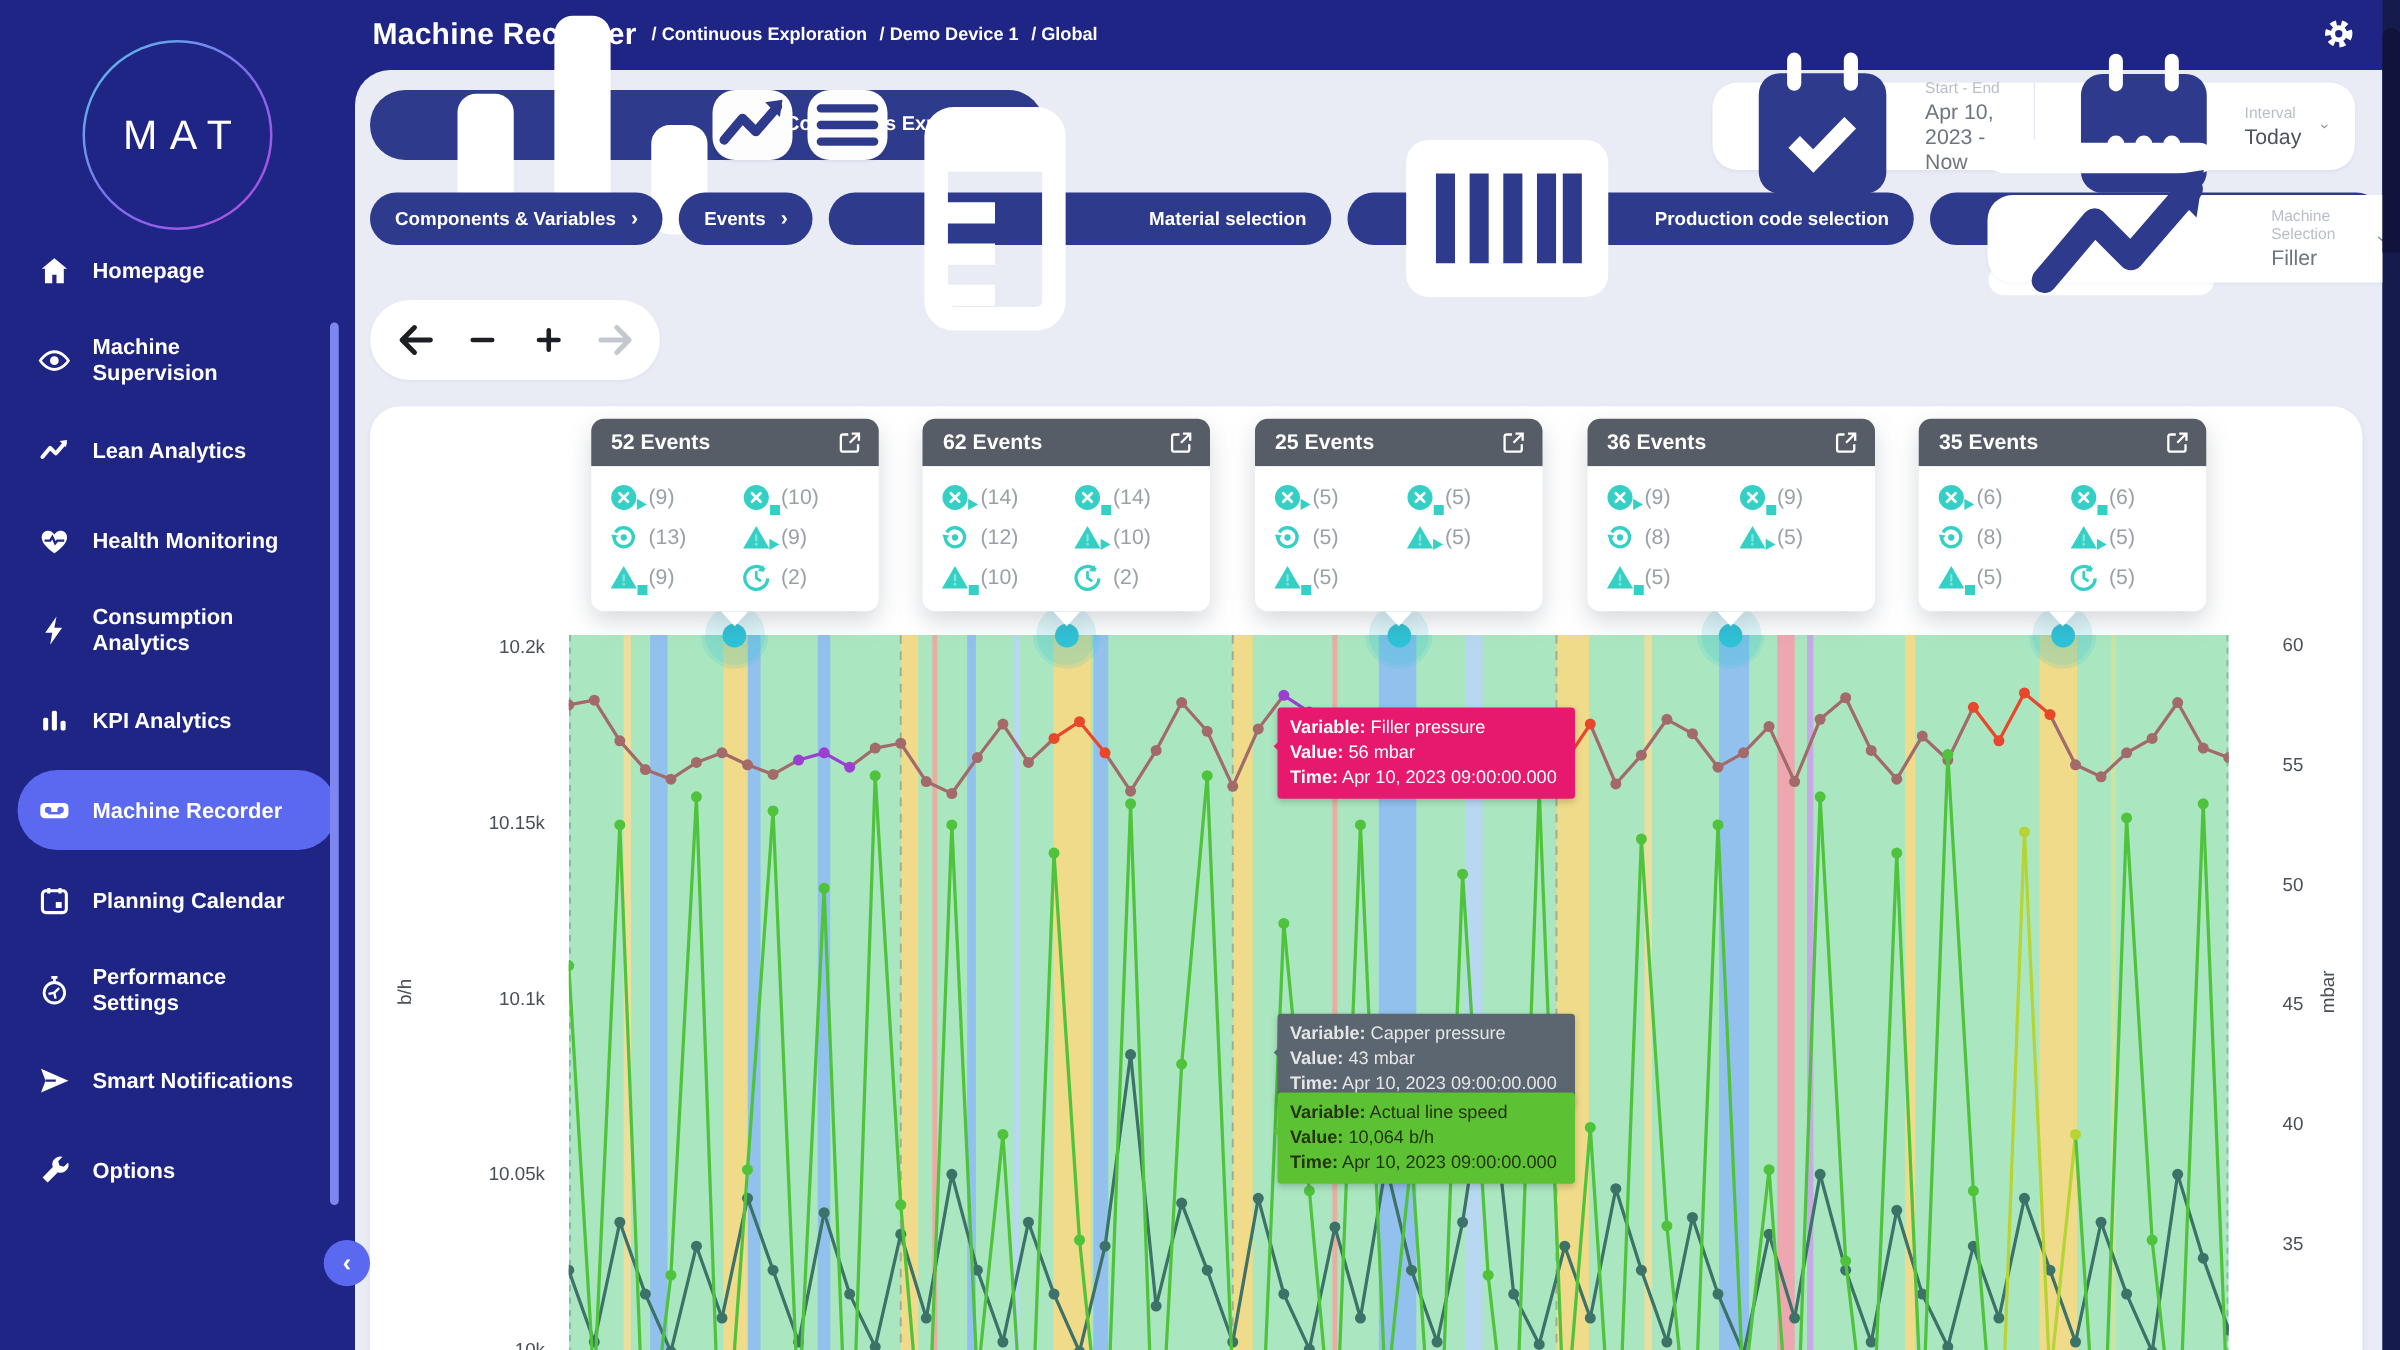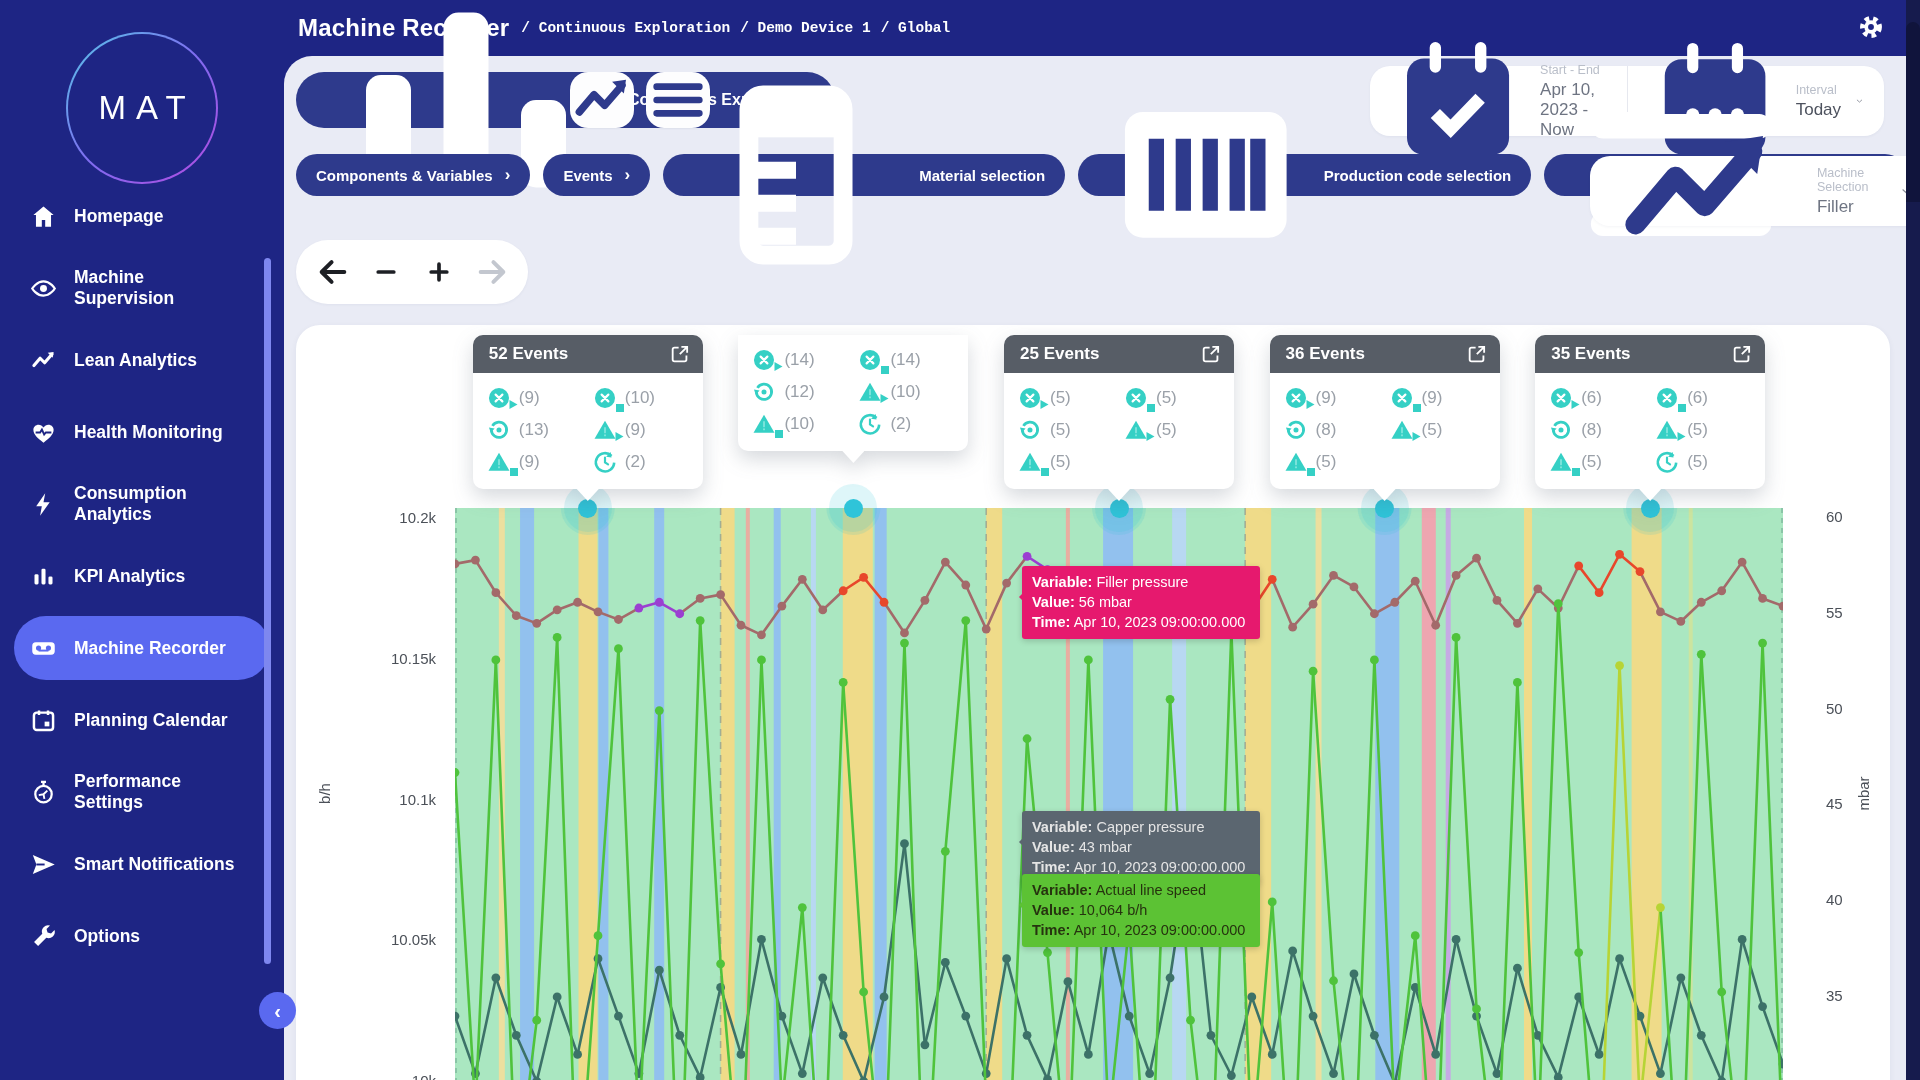--- a/index.html
+++ b/index.html
@@ -22,21 +22,21 @@
   .nav-item.active .nicon, .nav-item.active .nlabel { position:relative; }
   .side-scroll { position:absolute; right:13px; top:258px; width:7px; height:706px; background:#7e87ef; border-radius:4px; }
   .device-card { position:absolute; left:12px; top:994px; width:246px; height:72px; background:#39439e; border-radius:16px; padding:12px 16px; }
   .device-label { color:#c9cef6; font-size:13px; }
   .device-value { color:#fff; font-size:17px; margin-top:4px; }
   .collapse-btn { position:absolute; left:259px; top:992px; width:37px; height:37px; border-radius:50%; background:#5a69f0; border:none; color:#fff; font-size:20px; font-weight:700; cursor:pointer; z-index:40; line-height:1; }
 
   
   .topbar { position:absolute; left:284px; top:0; height:56px; right:0; display:flex; align-items:center; z-index:10; }
   .page-title { color:#fff; font-size:24px; font-weight:800; margin-left:14px; letter-spacing:.2px; }
-  .crumbs { margin-left:12px; display:flex; gap:10px;font-family:Liberation Mono, monospace; }
+  .crumbs { margin-left:12px; display:flex; gap:10px; }
   .crumb { color:#fff; font-size:14.5px; font-weight:600; }
   .gear-btn { position:absolute; right:36px; top:14px; width:26px; height:26px; background:none; border:none; cursor:pointer; }
   .gear-btn svg { width:26px; height:26px; }
   .right-strip { position:absolute; right:0; top:0; width:14px; height:1080px; background:#161b4d; z-index:25; }
   .right-strip .thumb { position:absolute; left:0; top:22px; width:14px; height:180px; background:#10143c; border-radius:7px 7px 0 0; }
 
   
   .main { position:absolute; left:284px; top:56px; right:14px; bottom:0; background:#e9ebf5; border-top-left-radius:28px; }
 
   .btn-primary { position:absolute; left:12px; top:16px; height:56px; padding:0 26px 0 20px; display:flex; align-items:center; gap:12px;
@@ -896,20 +896,29 @@
                     <path fill="none" stroke="#35d0c5" stroke-width="2" stroke-linecap="round" d="M11 7v4.4l2.8 1.8"></path>
                   </svg></span></span>
                <span class="ecount">(2)</span>
              </div>
           </div>
                  <div class="ecard-tail"></div>
         </div>
         <div class="event-halo" style="left: 267.8px; top: 159px;"></div>
         <div class="event-dot" style="left: 282.3px; top: 173.5px;"></div>
         <div class="ecard" style="left: 442.4px;">
+          <div class="ecard-head">
+                   <span class="ecard-title">62 Events</span>
+                   <button class="ecard-link">
+              <svg xmlns="http://www.w3.org/2000/svg" viewBox="0 0 24 24" style="width: 100%; height: 100%; display: block;">
+                <path fill="none" stroke="#fff" stroke-width="2" d="M10.5 5H6a2 2 0 0 0-2 2v11a2 2 0 0 0 2 2h11a2 2 0 0 0 2-2v-4.5"></path>
+                <path fill="none" stroke="#fff" stroke-width="2" d="M13.5 4.2H19.8v6.3M19.8 4.2 11.8 12.2"></path>
+              </svg>
+            </button>
+                 </div>
                  <div class="ecard-body">
             <div class="entry">
                <span class="eicon"><span class="base"><svg xmlns="http://www.w3.org/2000/svg" viewBox="0 0 22 22" style="width: 24px; height: 24px;">
                     <circle cx="11" cy="11" r="9.2" fill="#35d0c5"></circle>
                     <path stroke="#fff" stroke-width="2" stroke-linecap="round" d="M7.9 7.9l6.2 6.2M14.1 7.9l-6.2 6.2"></path>
                   </svg></span><span class="ebadge"><svg xmlns="http://www.w3.org/2000/svg" viewBox="0 0 8 9"><path fill="#35d0c5" d="M0 0 8 4.5 0 9z"></path>, </svg></span></span>
                <span class="ecount">(14)</span>
              </div>
             <div class="entry">
                <span class="eicon"><span class="base"><svg xmlns="http://www.w3.org/2000/svg" viewBox="0 0 22 22" style="width: 24px; height: 24px;">

